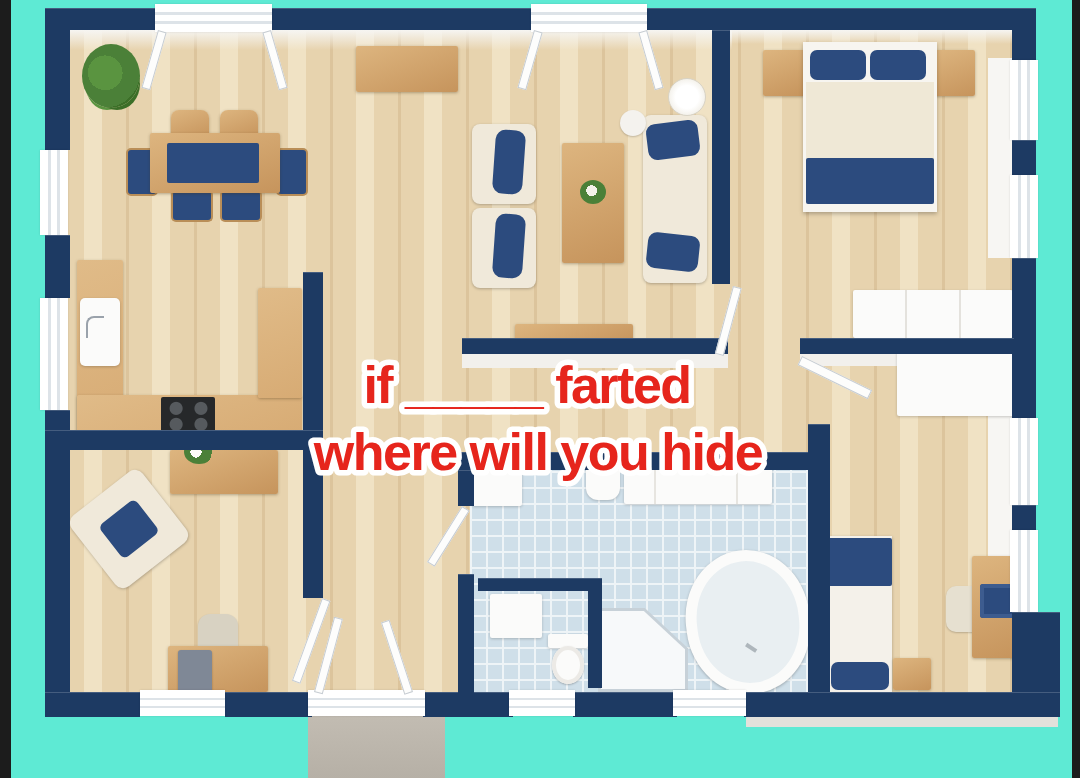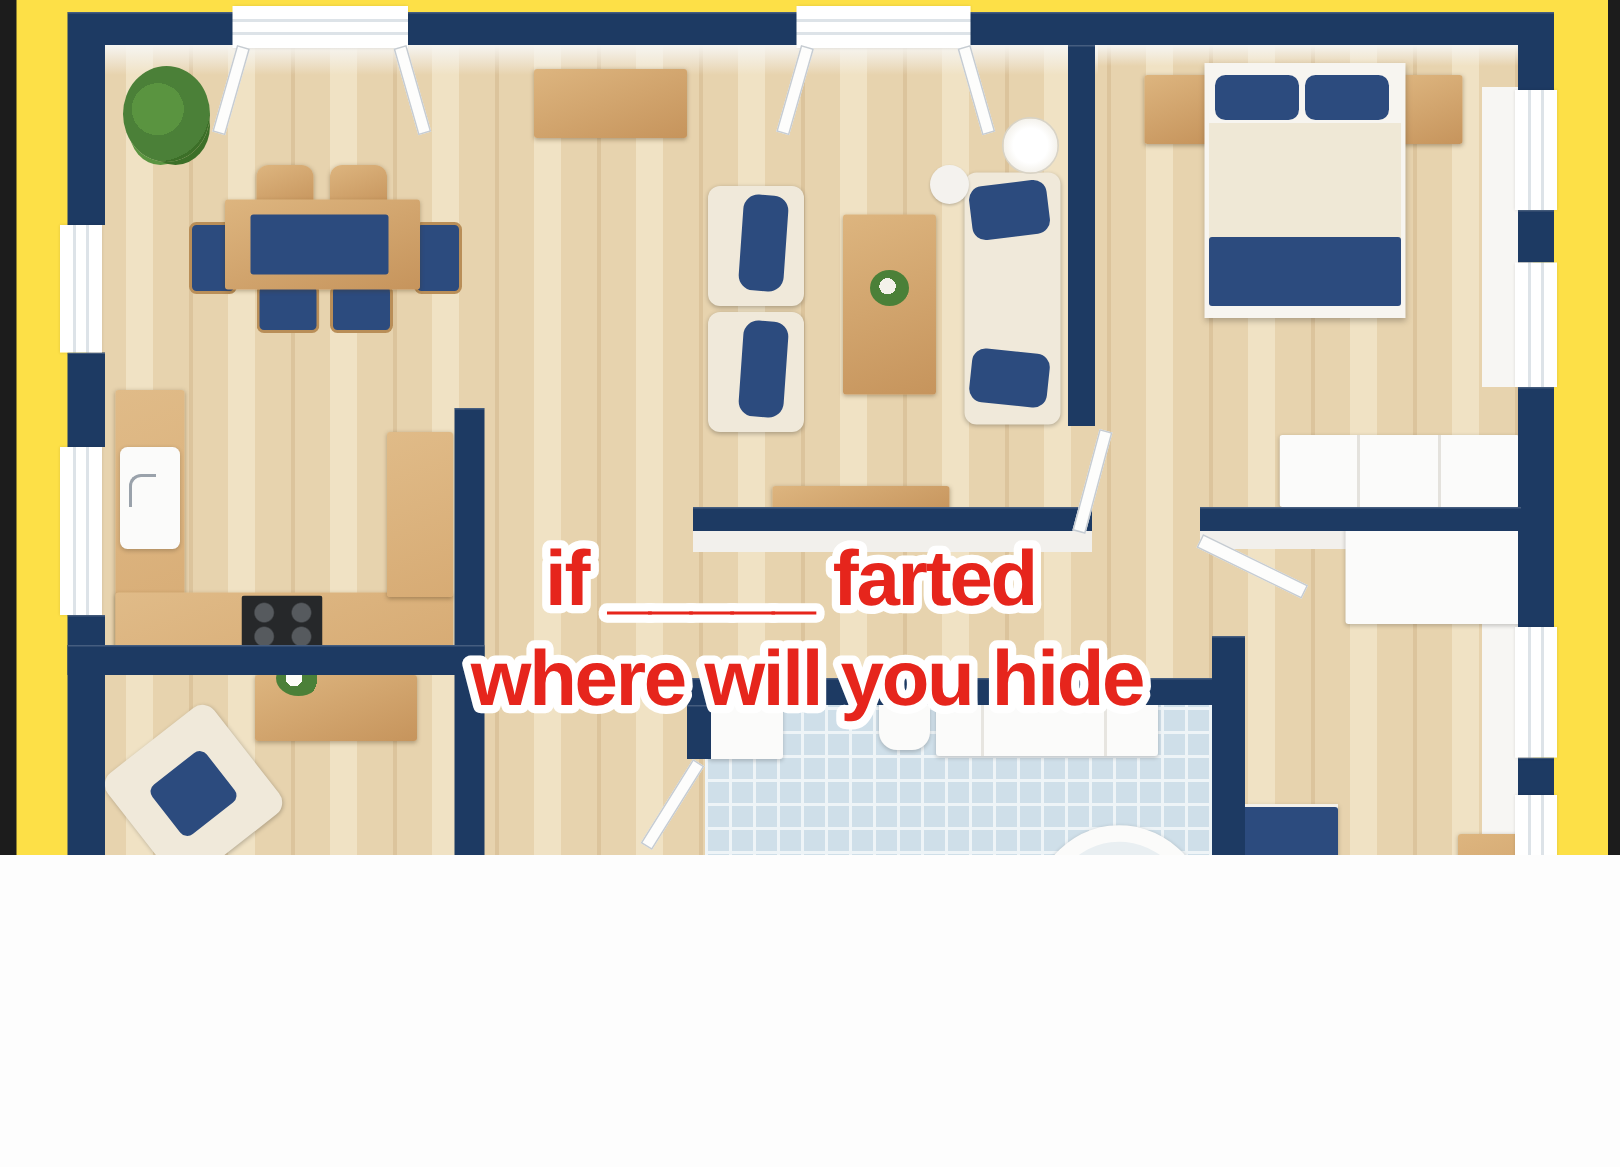--- a/index.html
+++ b/index.html
@@ -3,21 +3,21 @@
 <meta charset="utf-8">
 <style>
   :root{
     --wall-navy:#1d3a63; --floor-wood:#e7d3ae; --floor-wood-dark:#dcc49c; --floor-wood-light:#f0e2c4;
     --counter-wood:#d7ab74; --furniture-wood:#cfa069; --fabric-navy:#2c4b7e; --upholstery-cream:#f0e9da;
     --bath-tile:#cfdfe9; --tile-grid:#eef4f7; --fixture-white:#fbfbfa; --porch-concrete:#b6b0a6;
     --edge-black:#1c1c1c; --appliance-black:#26282a; --plant-green:#4b8038;
   }
   html,body{margin:0;padding:0;}
   body{width:1080px;height:778px;overflow:hidden;background:#fdfdfd;font-family:"Liberation Sans",sans-serif;}
-  .stage{position:relative;width:1080px;height:570px;background:#fde047;overflow:hidden;}
+  .stage{position:relative;width:1080px;height:778px;background:#5eead4;overflow:hidden;}
   .abs{position:absolute;}
   .wall{position:absolute;background:var(--wall-navy);box-shadow:inset 0 1px 0 rgba(255,255,255,.18);}
   .win-side{position:absolute;background:linear-gradient(to right,#fff 0 30%,#dde3e8 30% 38%,#fff 38% 62%,#dde3e8 62% 70%,#fff 70%);box-shadow:0 0 2px rgba(0,0,0,.12);}
   .win-flat{position:absolute;background:linear-gradient(to bottom,#fff 0 30%,#dde3e8 30% 38%,#fff 38% 62%,#dde3e8 62% 70%,#fff 70%);box-shadow:0 0 2px rgba(0,0,0,.12);}
   .leaf{position:absolute;background:#fdfdfc;border:1px solid #c6ccd2;box-sizing:border-box;}
   .wood{position:absolute;background:linear-gradient(160deg,#ddb57f,#c6945c);border-radius:2px;box-shadow:0 1px 3px rgba(70,50,20,.35);}
   .cream{position:absolute;background:var(--upholstery-cream);border-radius:8px;box-shadow:0 1px 3px rgba(0,0,0,.25);}
   .navy{position:absolute;background:var(--fabric-navy);border-radius:5px;}
   .whitef{position:absolute;background:var(--fixture-white);border-radius:2px;box-shadow:0 1px 3px rgba(0,0,0,.2);}
   .sill{position:absolute;background:#f2f0ec;}

